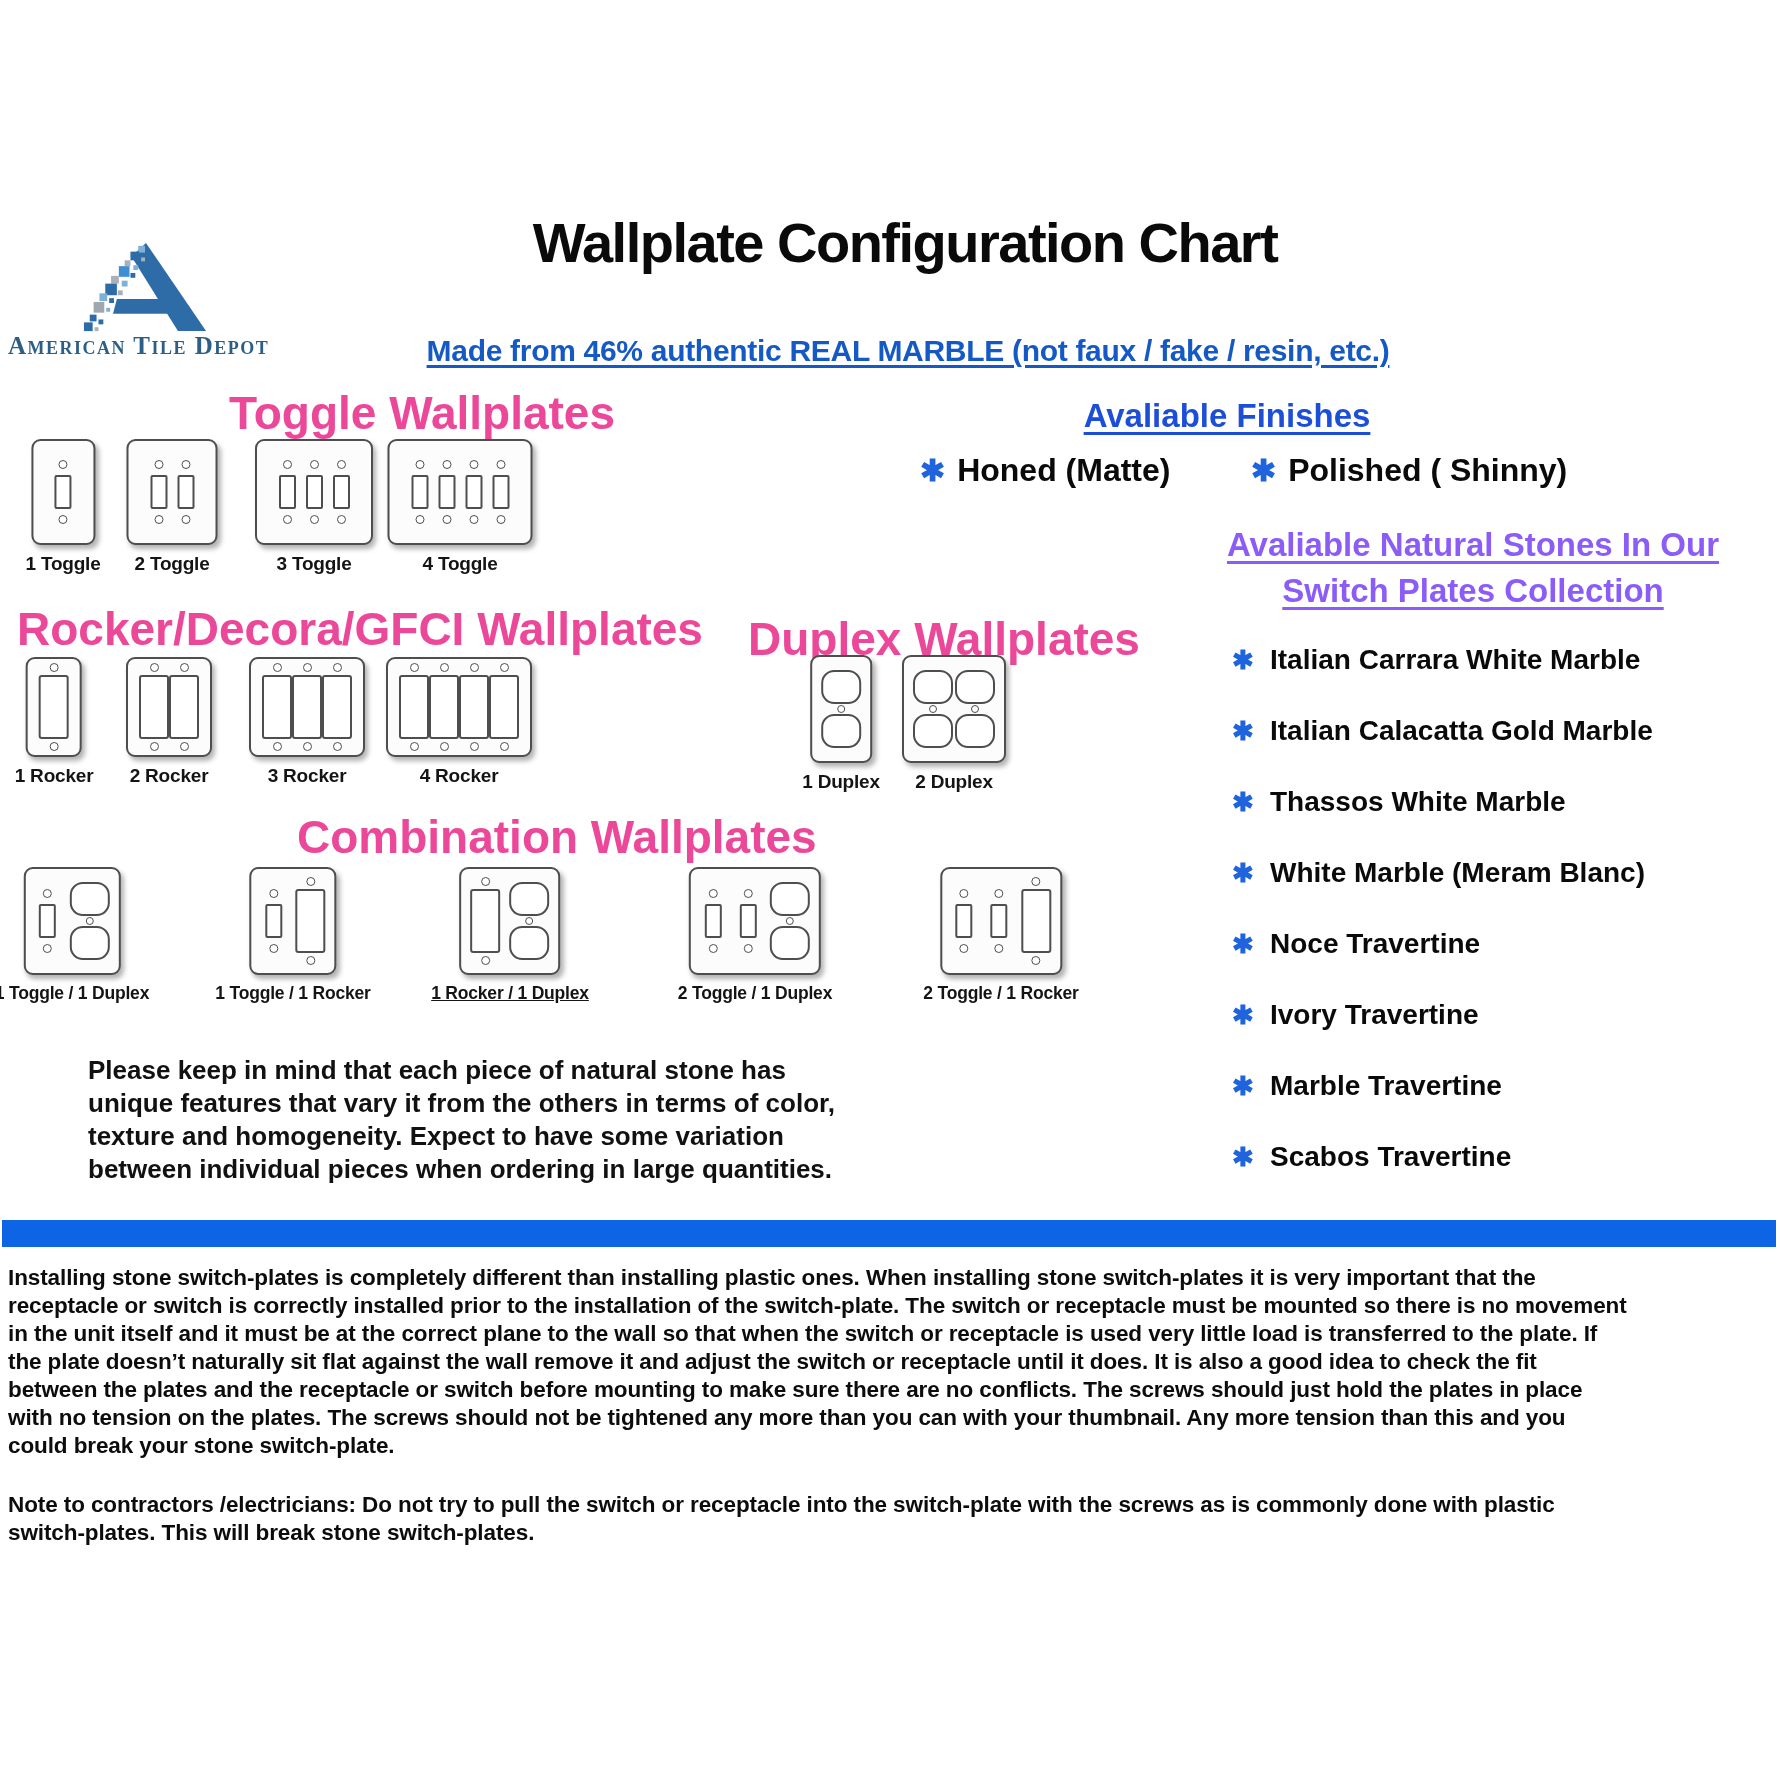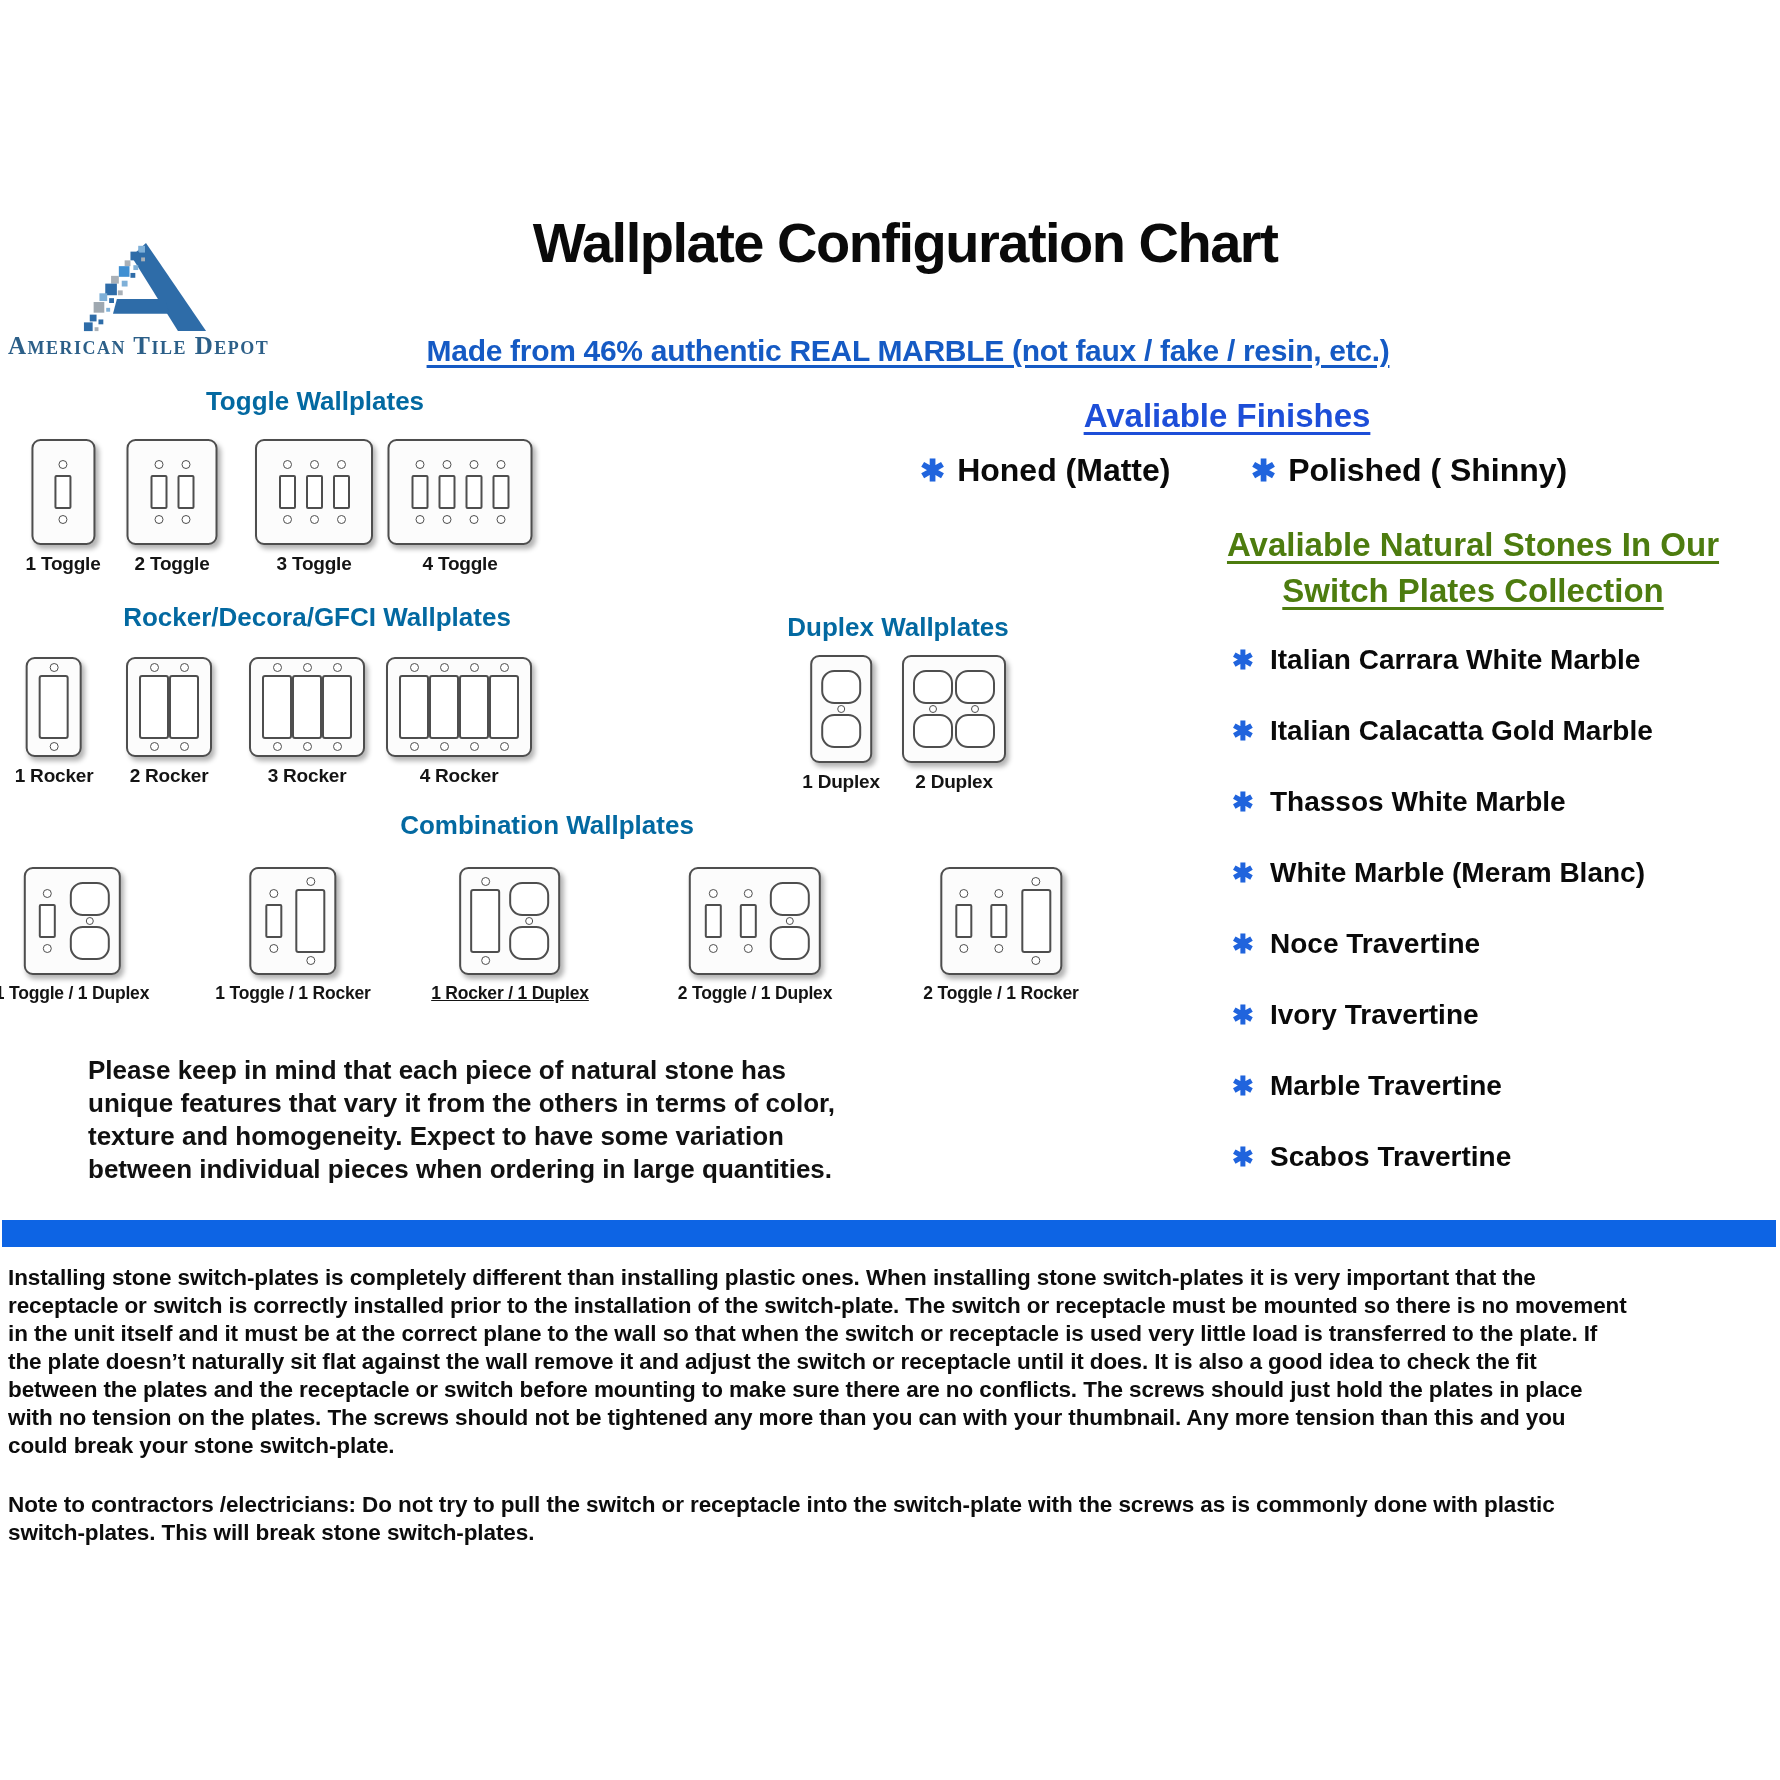--- a/index.html
+++ b/index.html
@@ -17,21 +17,21 @@
   .page-title{
     position:absolute;left:905px;top:210px;transform:translateX(-50%);
     font-size:56px;font-weight:bold;letter-spacing:-1.5px;white-space:nowrap;color:#0a0a0a;
   }
   .page-subtitle{
     position:absolute;left:908px;top:334px;transform:translateX(-50%);
     font-size:30px;font-weight:bold;letter-spacing:-0.3px;white-space:nowrap;
     color:#155ac4;text-decoration:underline;text-decoration-thickness:2.5px;text-underline-offset:4px;
   }
   
-  .sec-title{position:absolute;font-size:26px;font-weight:bold;text-align:center;white-space:nowrap;color:#0369a1;}
+  .sec-title{position:absolute;font-size:46px;font-weight:bold;text-align:right;white-space:nowrap;color:#ec4899;}
   .h-toggle{left:15px;top:386px;width:600px;}
   .h-rocker{left:17px;top:602px;width:600px;}
   .h-duplex{left:748px;top:612px;width:300px;}
   .h-combination{left:297px;top:810px;width:500px;}
   
   .figure{position:absolute;transform:translateX(-50%);display:flex;flex-direction:column;align-items:center;}
   .plate{
     background:#fcfcfc;border:2px solid #4e4e4e;border-radius:9px;
     box-shadow:3px 4px 5px rgba(0,0,0,0.30);
     display:flex;align-items:center;justify-content:center;box-sizing:border-box;
@@ -57,21 +57,21 @@
     font-size:33px;font-weight:bold;white-space:nowrap;color:#1d4ed8;
     text-decoration:underline;text-decoration-thickness:3px;text-underline-offset:5px;
   }
   .finish-item{position:absolute;font-size:32px;font-weight:bold;white-space:nowrap;color:#0a0a0a;}
   .finish-honed{left:920px;top:452px;}
   .finish-polished{left:1251px;top:452px;}
   .star{color:#2064dd;font-weight:bold;}
   .finish-item .star{font-size:30px;margin-right:12px;}
   .stones-title{
     position:absolute;left:1473px;top:522px;transform:translateX(-50%);
-    font-size:33px;font-weight:bold;text-align:center;line-height:46px;white-space:nowrap;color:#4d7c0f;
+    font-size:33px;font-weight:bold;text-align:center;line-height:46px;white-space:nowrap;color:#8b5cf6;
   }
   .stones-title .tline{text-decoration:underline;text-decoration-thickness:3px;text-underline-offset:5px;}
   .stones-list{position:absolute;left:1232px;top:645px;}
   .stone-item{display:flex;align-items:center;height:30px;margin-bottom:41px;font-size:28px;font-weight:bold;white-space:nowrap;color:#0a0a0a;}
   .stone-item .star{font-size:26px;width:26px;margin-right:12px;}
   
   .variation-note{
     position:absolute;left:88px;top:1054px;width:870px;
     font-size:26px;font-weight:bold;line-height:33px;white-space:pre-line;color:#111;
   }

